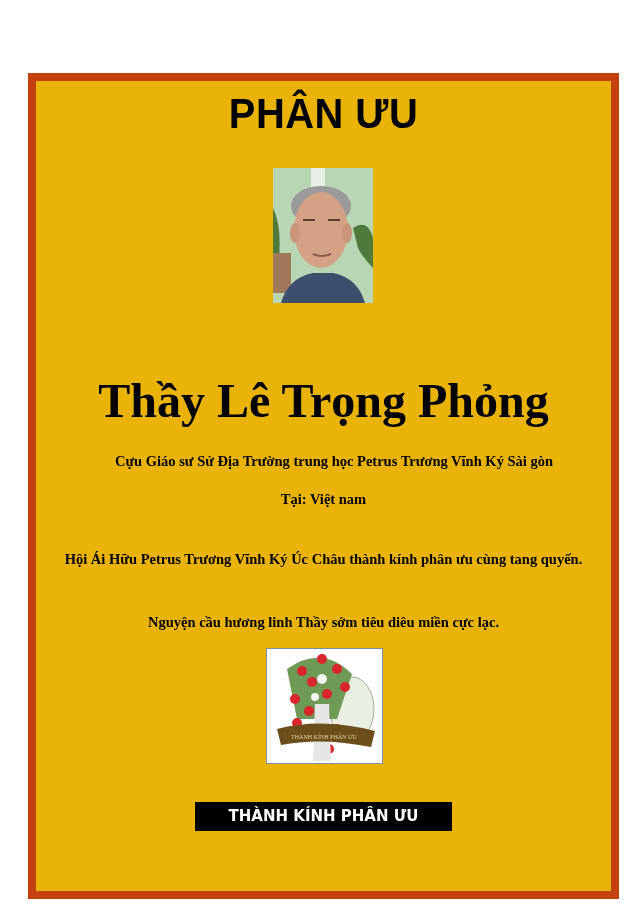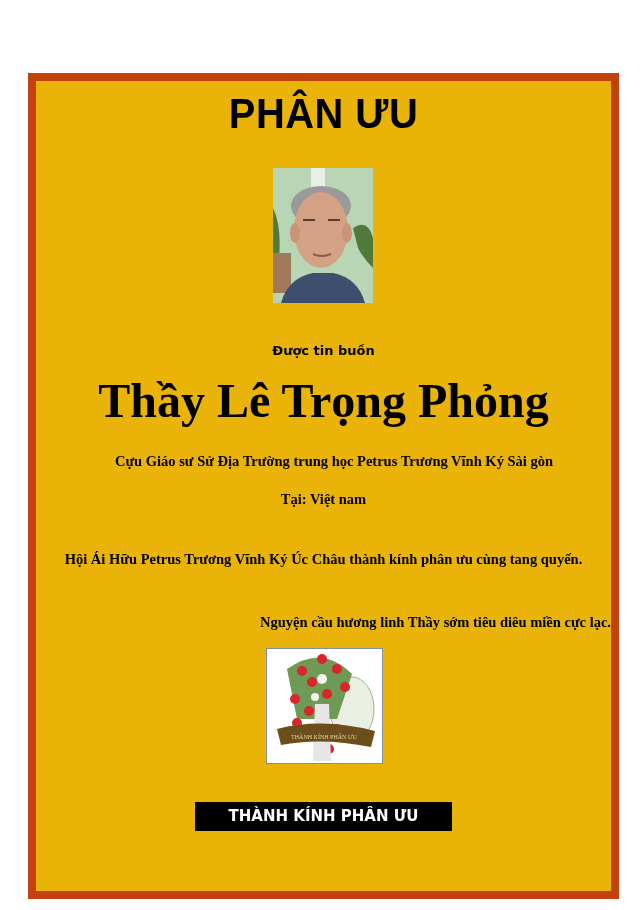--- a/index.html
+++ b/index.html
@@ -19,21 +19,21 @@
     overflow:hidden; background:#b8d3b0;
   }
   .sub { top:262px; font-family:"DejaVu Sans", sans-serif; font-weight:bold; font-size:13px; }
   .name {
     top:296px; font-family:"Liberation Serif", serif; font-weight:bold;
     font-size:48px; line-height:48px;
   }
   .role { top:372px; font-family:"Liberation Serif", serif; font-weight:bold; font-size:14.5px;padding-left:21px; }
   .details { top:410px; font-family:"Liberation Serif", serif; font-weight:bold; font-size:14.5px; line-height:16px; }
   .msg1 { top:470px; font-family:"Liberation Serif", serif; font-weight:bold; font-size:14.5px; }
-  .msg2 { top:533px; font-family:"Liberation Serif", serif; font-weight:bold; font-size:14.5px;text-align:right; }
+  .msg2 { top:533px; font-family:"Liberation Serif", serif; font-weight:bold; font-size:14.5px; }
   .wreath {
     position:absolute; left:230px; top:567px; width:115px; height:114px;
     background:#ffffff; border:1px solid #7f8fa6; overflow:hidden;
   }
   .banner {
     position:absolute; left:159px; top:721px; width:257px; height:29px;
     background:#000; color:#fff; text-align:center;
     font-family:"DejaVu Sans", sans-serif; font-weight:bold; font-size:15px; line-height:29px;
   }
 </style>
@@ -54,21 +54,20 @@
       <ellipse cx="48" cy="38" rx="30" ry="20" fill="#9a9a9a"></ellipse>
       <ellipse cx="48" cy="62" rx="27" ry="38" fill="#d4a184"></ellipse>
       <ellipse cx="22" cy="65" rx="5" ry="10" fill="#c99478"></ellipse>
       <ellipse cx="74" cy="65" rx="5" ry="10" fill="#c99478"></ellipse>
       <path d="M30 52 L42 52" stroke="#5a3d30" stroke-width="2"></path>
       <path d="M55 52 L67 52" stroke="#5a3d30" stroke-width="2"></path>
       <path d="M40 86 Q48 90 58 86" stroke="#8a5a4a" stroke-width="2" fill="none"></path>
     </svg>
   </div>
 
-  <div class="abs sub">Được tin buồn</div>
   <div class="abs name">Thầy Lê Trọng Phỏng</div>
   <div class="abs role">Cựu Giáo sư Sử Địa Trường trung học Petrus Trương Vĩnh Ký Sài gòn</div>
 
   <div class="abs details">
     <div>Tại: Việt nam</div>
   </div>
 
   <div class="abs msg1">Hội Ái Hữu Petrus Trương Vĩnh Ký Úc Châu thành kính phân ưu cùng tang quyến.</div>
   <div class="abs msg2">Nguyện cầu hương linh Thầy sớm tiêu diêu miền cực lạc.</div>
 

